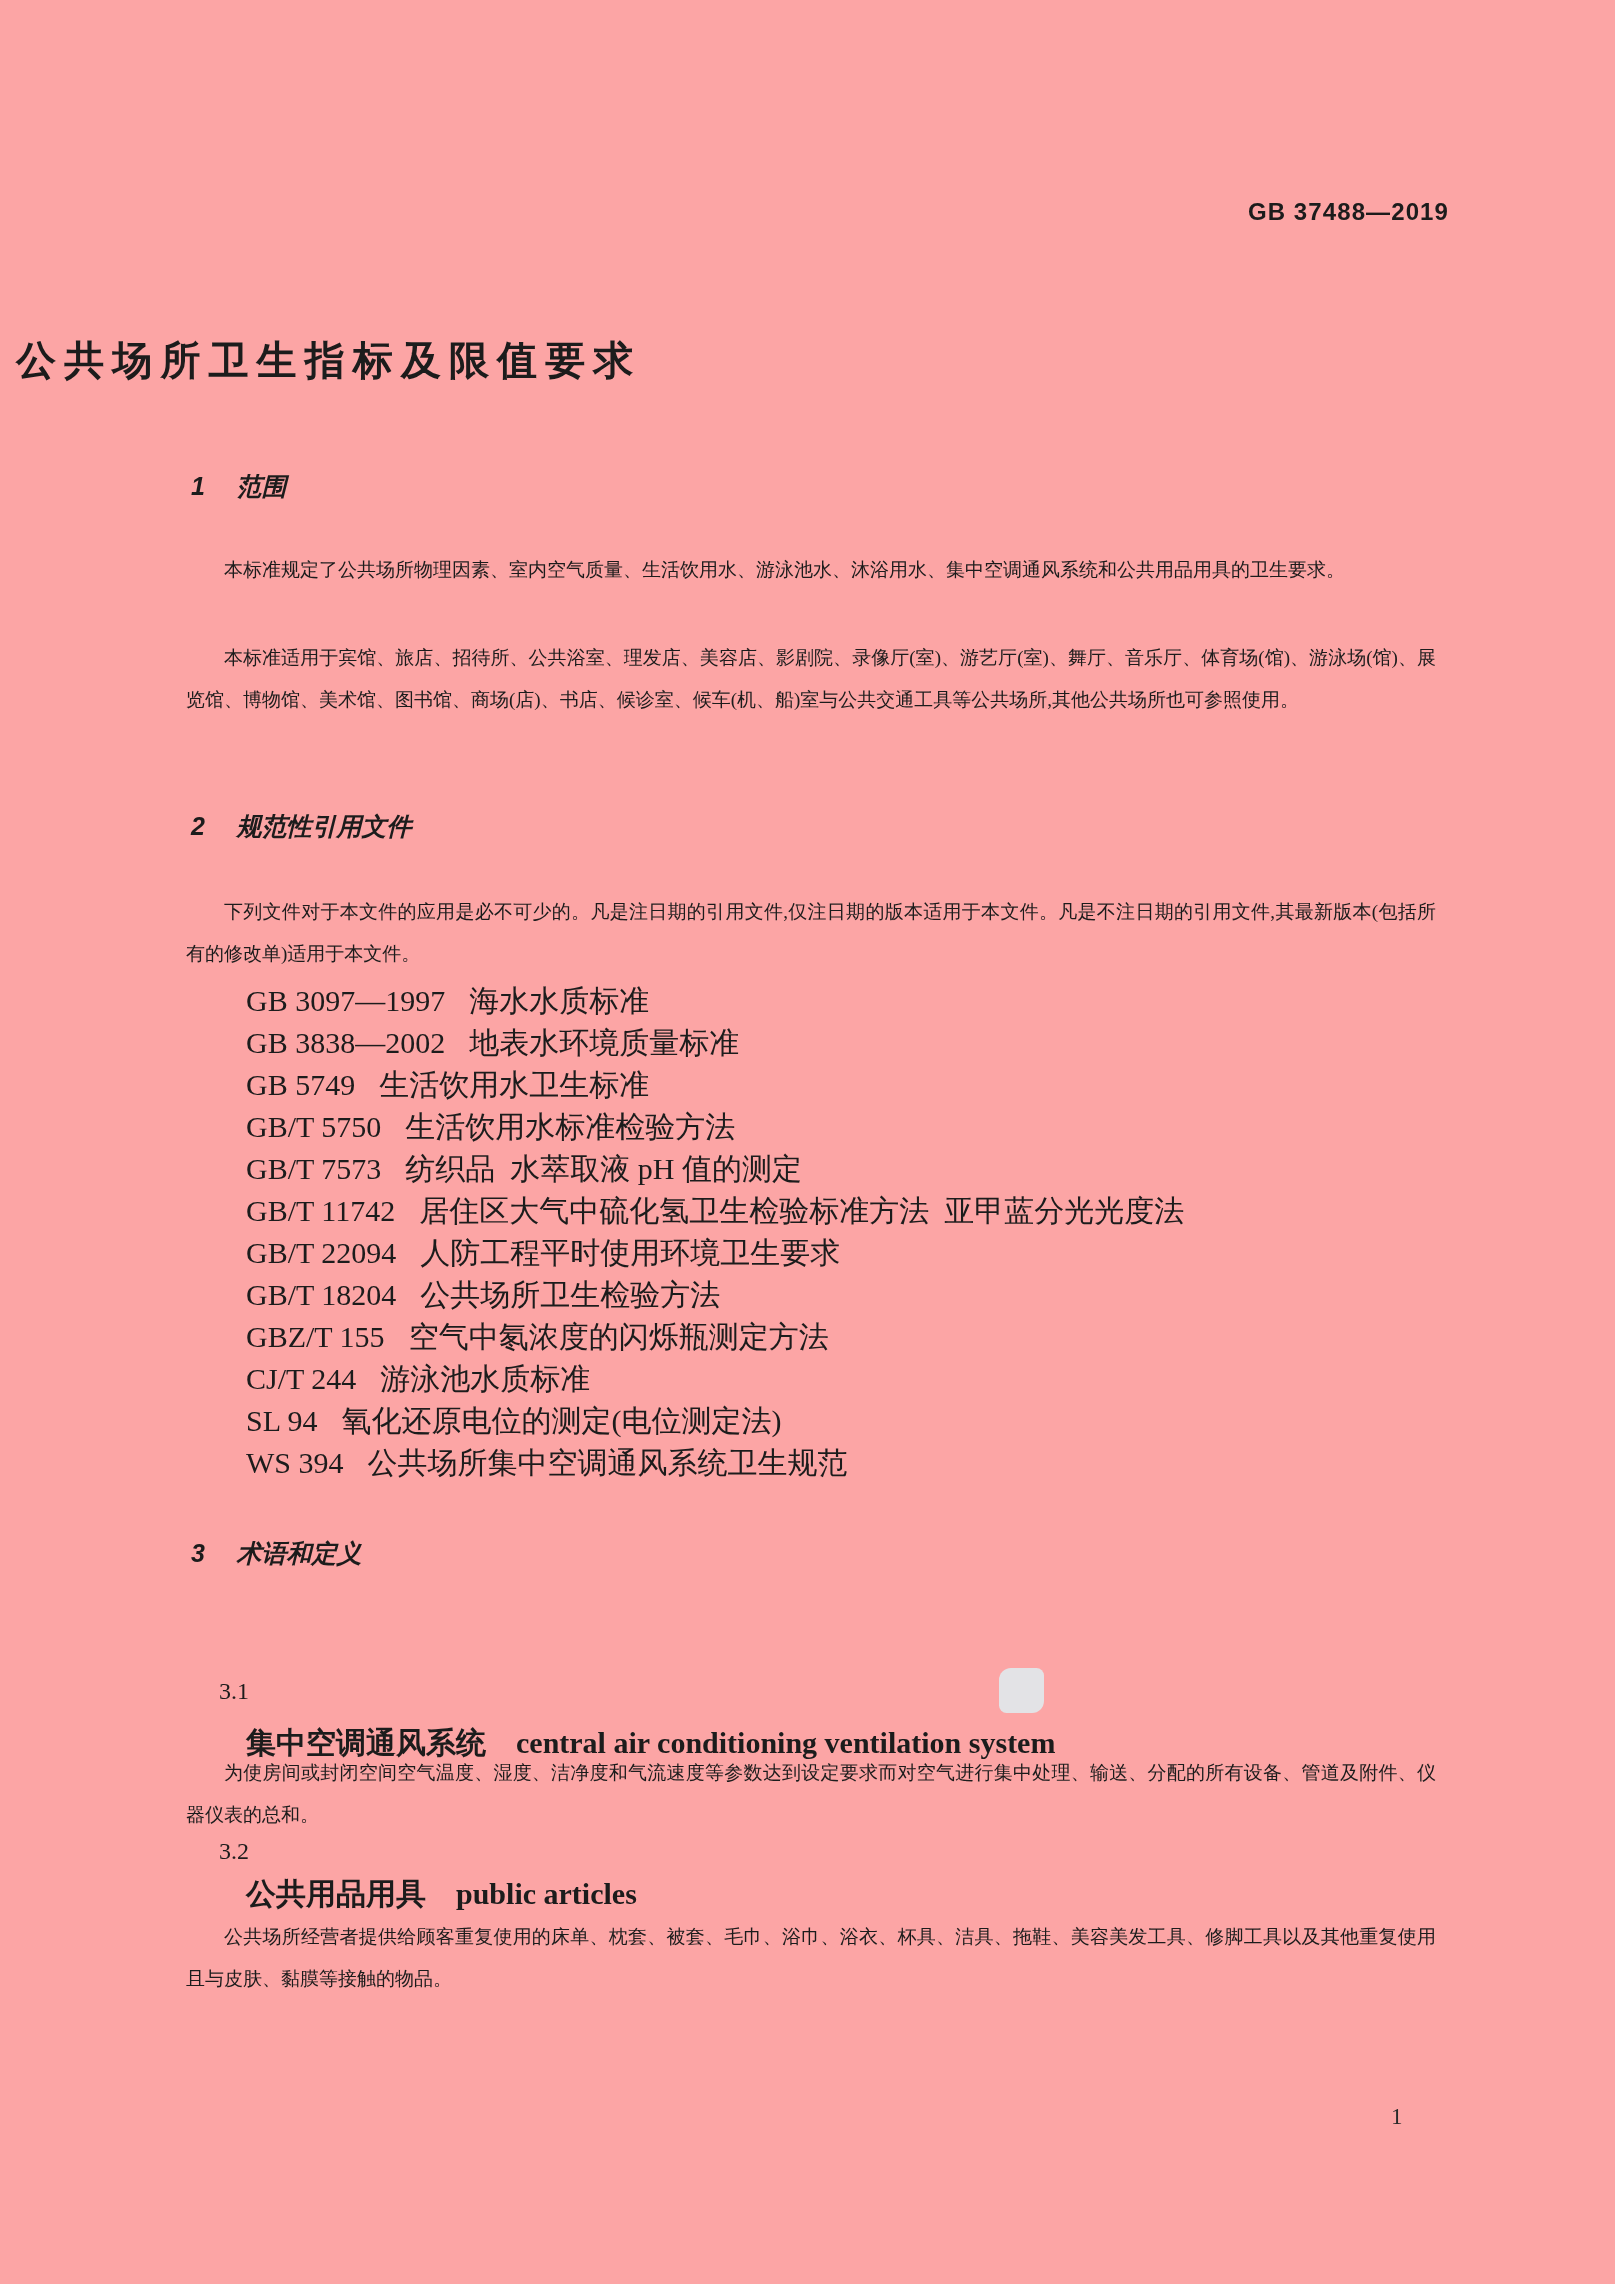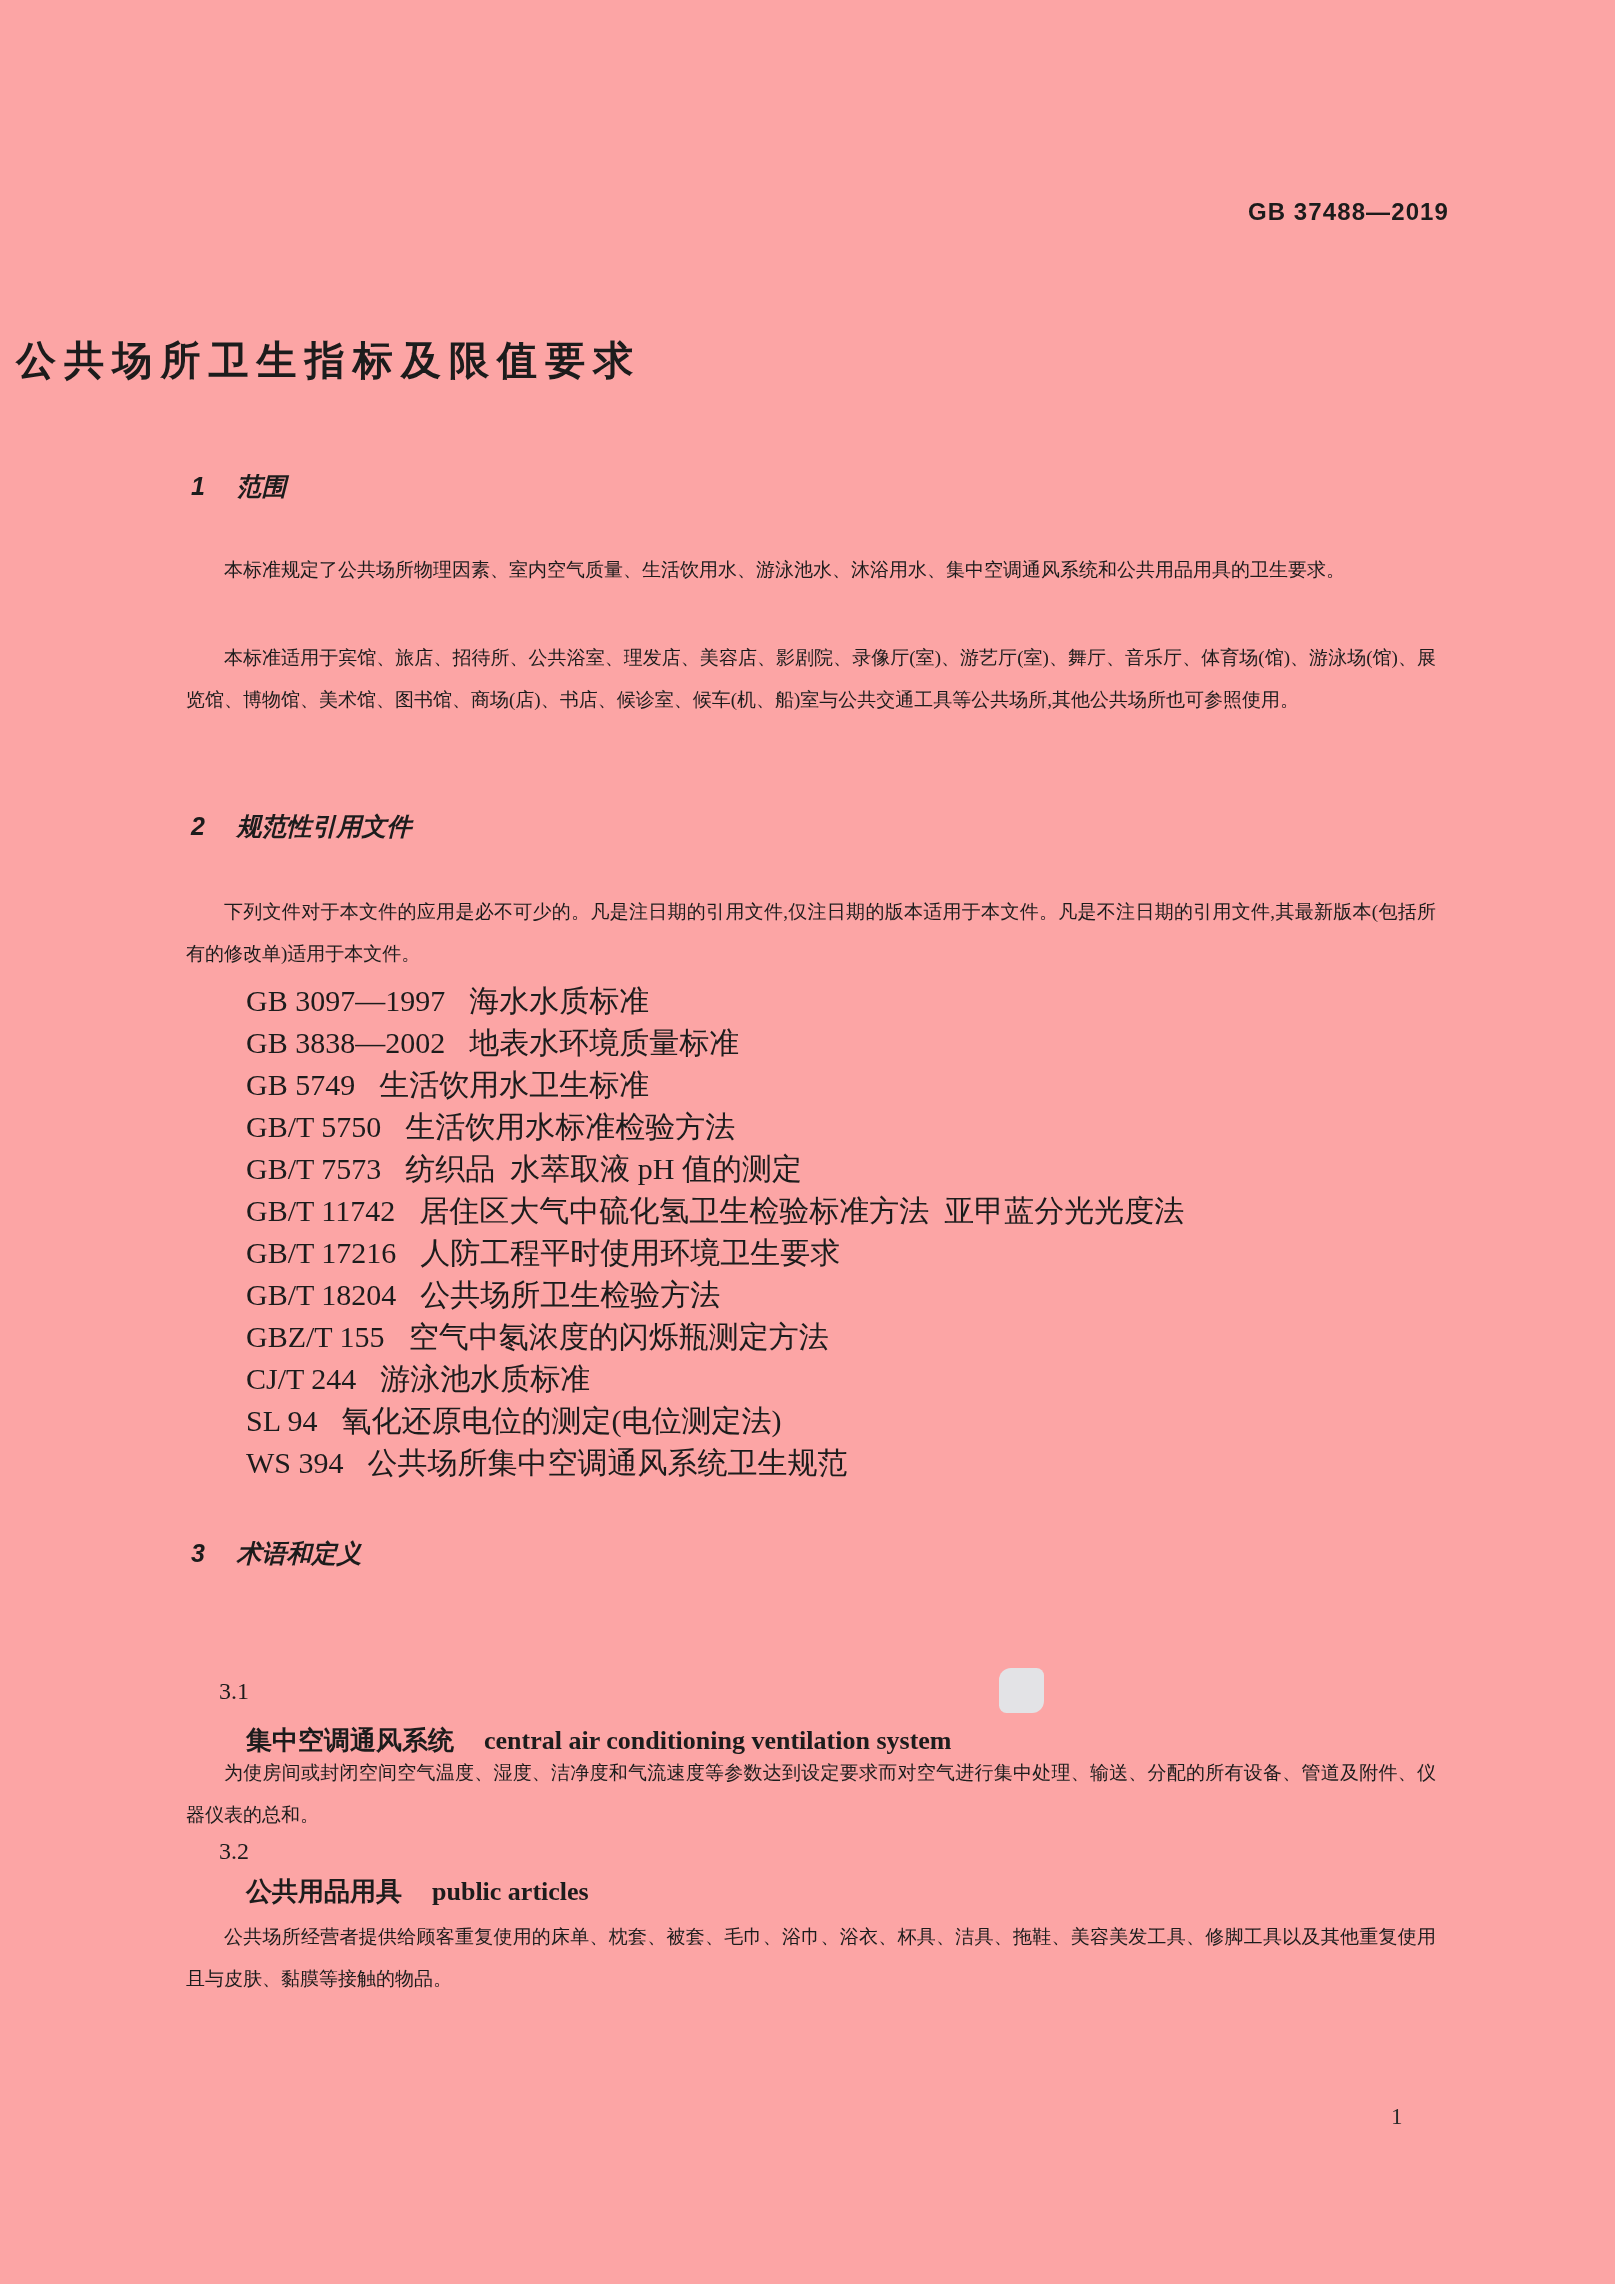--- a/index.html
+++ b/index.html
@@ -65,21 +65,21 @@
   .ref-title { display: inline-block; margin-left: 24px; white-space: pre-wrap; }
   .clause-num {
     left: 189px;
     font-family: Liberation Serif, serif;
     font-size: 24px;
     line-height: 1.1;
     margin-left: 30px;
   }
   .term-line {
     left: 246px;
-    font-size: 26px;
+    font-size: 30px;
     line-height: 1.15;
   }
   .term-zh {
     font-family: "Liberation Sans", "DejaVu Sans", sans-serif;
     font-weight: bold;
   }
   .term-en {
     font-family: "Liberation Serif", "DejaVu Serif", serif;
     font-weight: bold;
     margin-left: 30px;
@@ -120,21 +120,21 @@
 
   <p class="abs body-par" style="top: 891px;">下列文件对于本文件的应用是必不可少的。凡是注日期的引用文件,仅注日期的版本适用于本文件。凡是不注日期的引用文件,其最新版本(包括所有的修改单)适用于本文件。</p>
 
   <ul class="abs ref-list" style="top: 980px;">
     <li><span class="ref-code">GB 3097—1997</span><span class="ref-title">海水水质标准</span></li>
     <li><span class="ref-code">GB 3838—2002</span><span class="ref-title">地表水环境质量标准</span></li>
     <li><span class="ref-code">GB 5749</span><span class="ref-title">生活饮用水卫生标准</span></li>
     <li><span class="ref-code">GB/T 5750</span><span class="ref-title">生活饮用水标准检验方法</span></li>
     <li><span class="ref-code">GB/T 7573</span><span class="ref-title">纺织品  水萃取液 pH 值的测定</span></li>
     <li><span class="ref-code">GB/T 11742</span><span class="ref-title">居住区大气中硫化氢卫生检验标准方法  亚甲蓝分光光度法</span></li>
-    <li><span class="ref-code">GB/T 17216</span><span class="ref-title">人防工程平时使用环境卫生要求</span></li>
+    <li><span class="ref-code">GB/T 22094</span><span class="ref-title">人防工程平时使用环境卫生要求</span></li>
     <li><span class="ref-code">GB/T 18204</span><span class="ref-title">公共场所卫生检验方法</span></li>
     <li><span class="ref-code">GBZ/T 155</span><span class="ref-title">空气中氡浓度的闪烁瓶测定方法</span></li>
     <li><span class="ref-code">CJ/T 244</span><span class="ref-title">游泳池水质标准</span></li>
     <li><span class="ref-code">SL 94</span><span class="ref-title">氧化还原电位的测定(电位测定法)</span></li>
     <li><span class="ref-code">WS 394</span><span class="ref-title">公共场所集中空调通风系统卫生规范</span></li>
   </ul>
 
   <h2 class="abs sec-head" style="top: 1540px;">
     <span class="sec-num">3</span><span>术语和定义</span>
   </h2>

